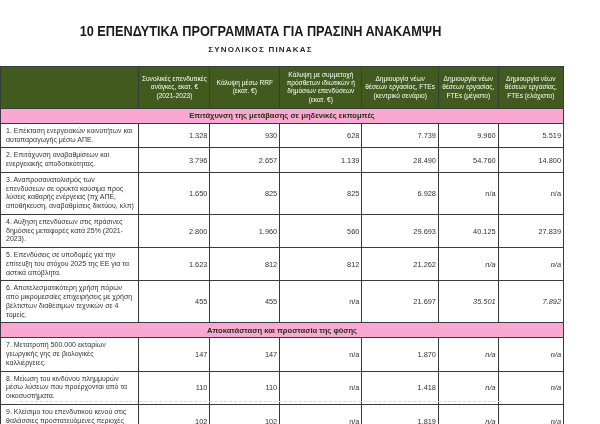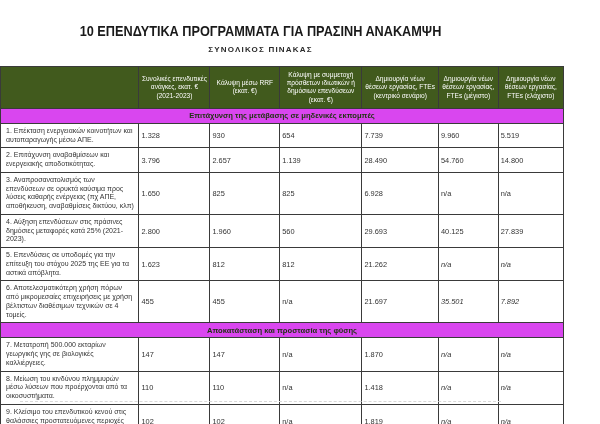--- a/index.html
+++ b/index.html
@@ -33,30 +33,30 @@
   table.grid col.c-fte2{width:10.6%;}
   table.grid col.c-fte3{width:11.6%;}
   th,td{border:1px solid #3a3a3a;}
   thead th{
     background:#415a1d;color:#ffffff;font-weight:normal;
     font-size:6.6px;line-height:1.25;text-align:center;
     padding:4px 2px;vertical-align:middle;height:30px;
   }
   thead th.empty{background:#415a1d;}
   tr.section td{
-    background:#d946ef;color:#213314;font-weight:bold;
+    background:#f9a8d4;color:#213314;font-weight:bold;
     font-size:7.6px;text-align:center;padding:2.5px 2px;
   }
   tr.datarow td{background:#ffffff;vertical-align:middle;}
   td.desc{
     font-size:7px;line-height:1.25;text-align:left;
     padding:3px 4px 3px 5px;color:#333;
   }
   td.val{
-    font-size:7.4px;text-align:left;padding:2px 2px;color:#333;
+    font-size:7.4px;text-align:right;padding:2px 2px;color:#333;
   }
   td.val.italic{font-style:italic;}
   .bottom-rule{
     position:absolute;left:20px;right:20px;bottom:22px;
     border-bottom:1px dashed #d9d9d9;
   }
 </style>
 </head>
 <body>
 
@@ -88,21 +88,21 @@
         </tr>
       </thead>
     <tbody>
         <tr class="section">
           <td colspan="7">Επιτάχυνση της μετάβασης σε μηδενικές εκπομπές</td>
         </tr>
         <tr class="datarow">
           <td class="desc">1. Επέκταση ενεργειακών κοινοτήτων και αυτοπαραγωγής μέσω ΑΠΕ.</td>
           <td class="val">1.328</td>
           <td class="val">930</td>
-          <td class="val">654</td>
+          <td class="val">628</td>
           <td class="val">7.739</td>
           <td class="val">9.960</td>
           <td class="val">5.519</td>
         </tr>
         <tr class="datarow">
           <td class="desc">2. Επιτάχυνση αναβαθμίσεων και ενεργειακής αποδοτικότητας.</td>
           <td class="val">3.796</td>
           <td class="val">2.657</td>
           <td class="val">1.139</td>
           <td class="val">28.490</td>

